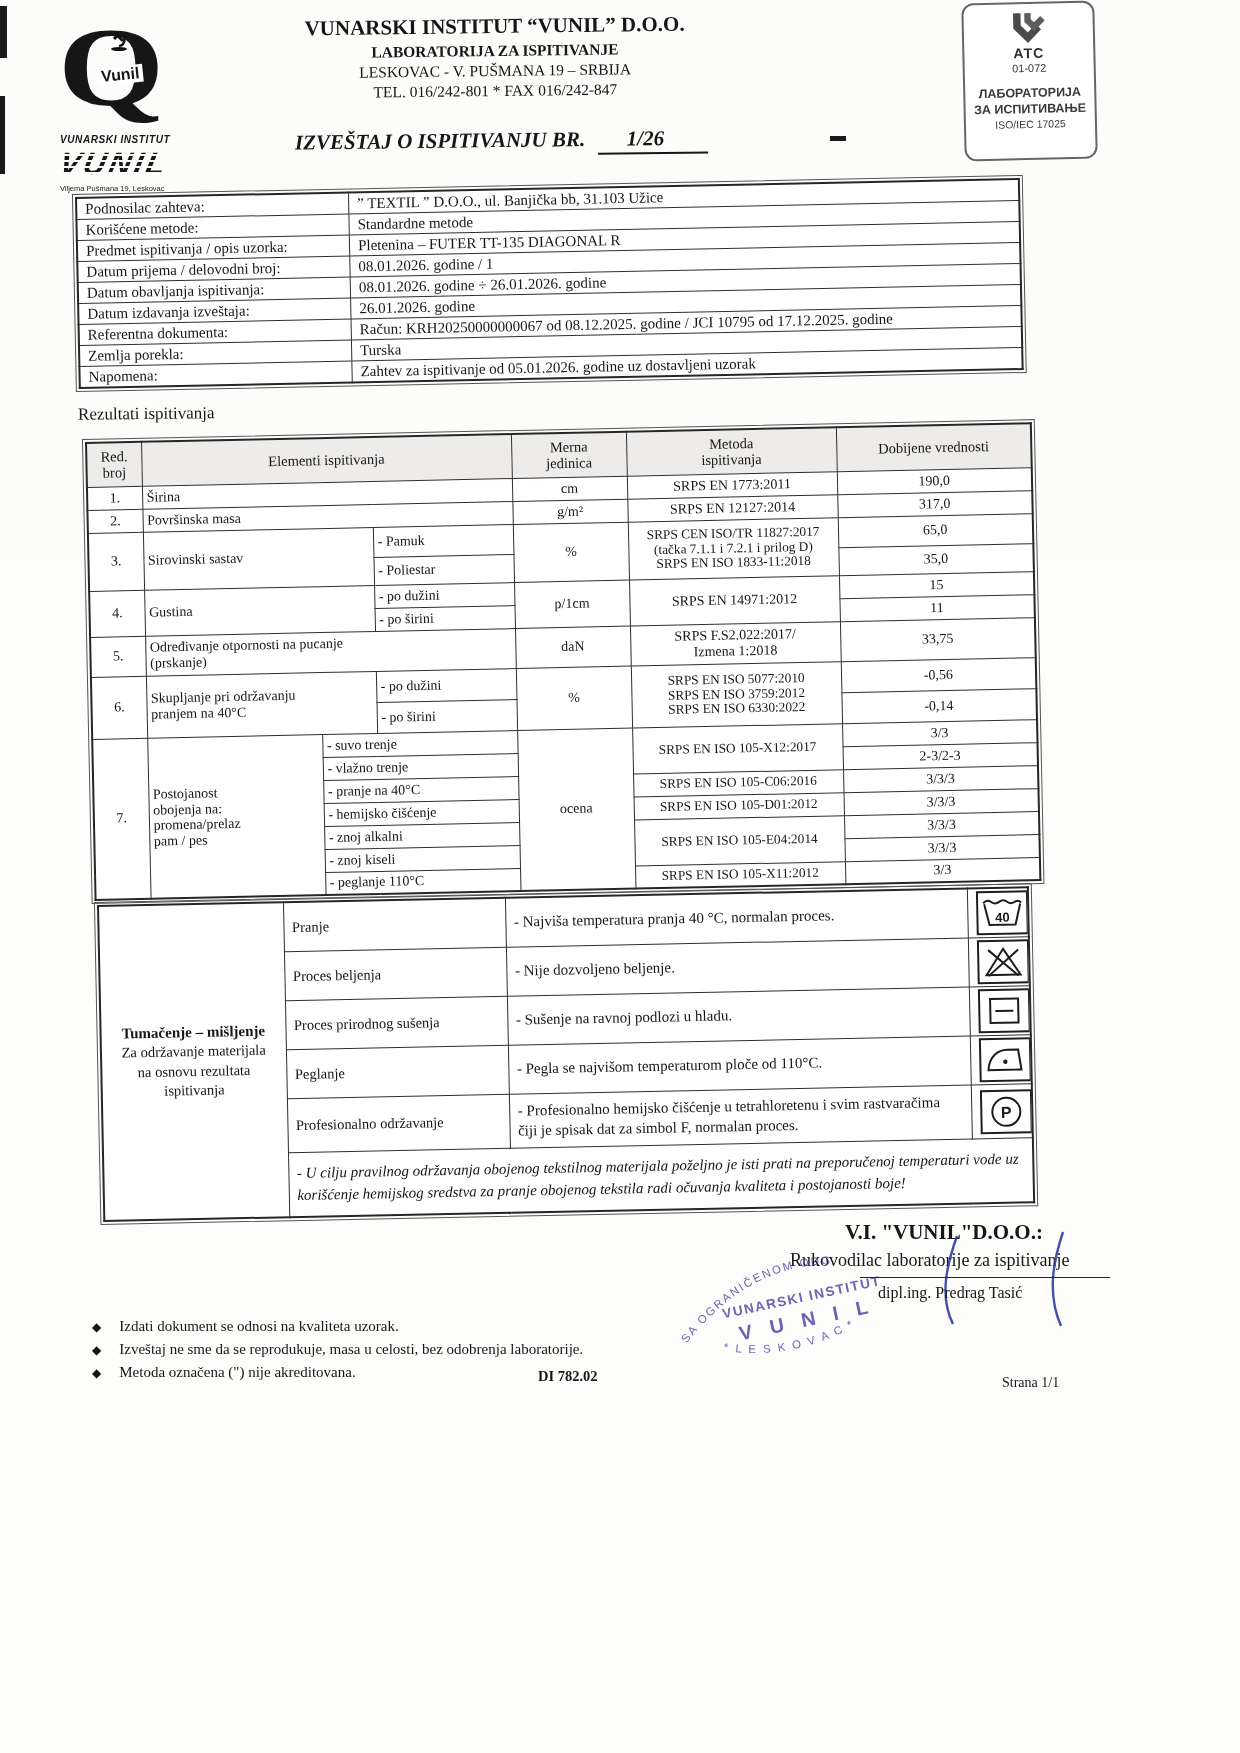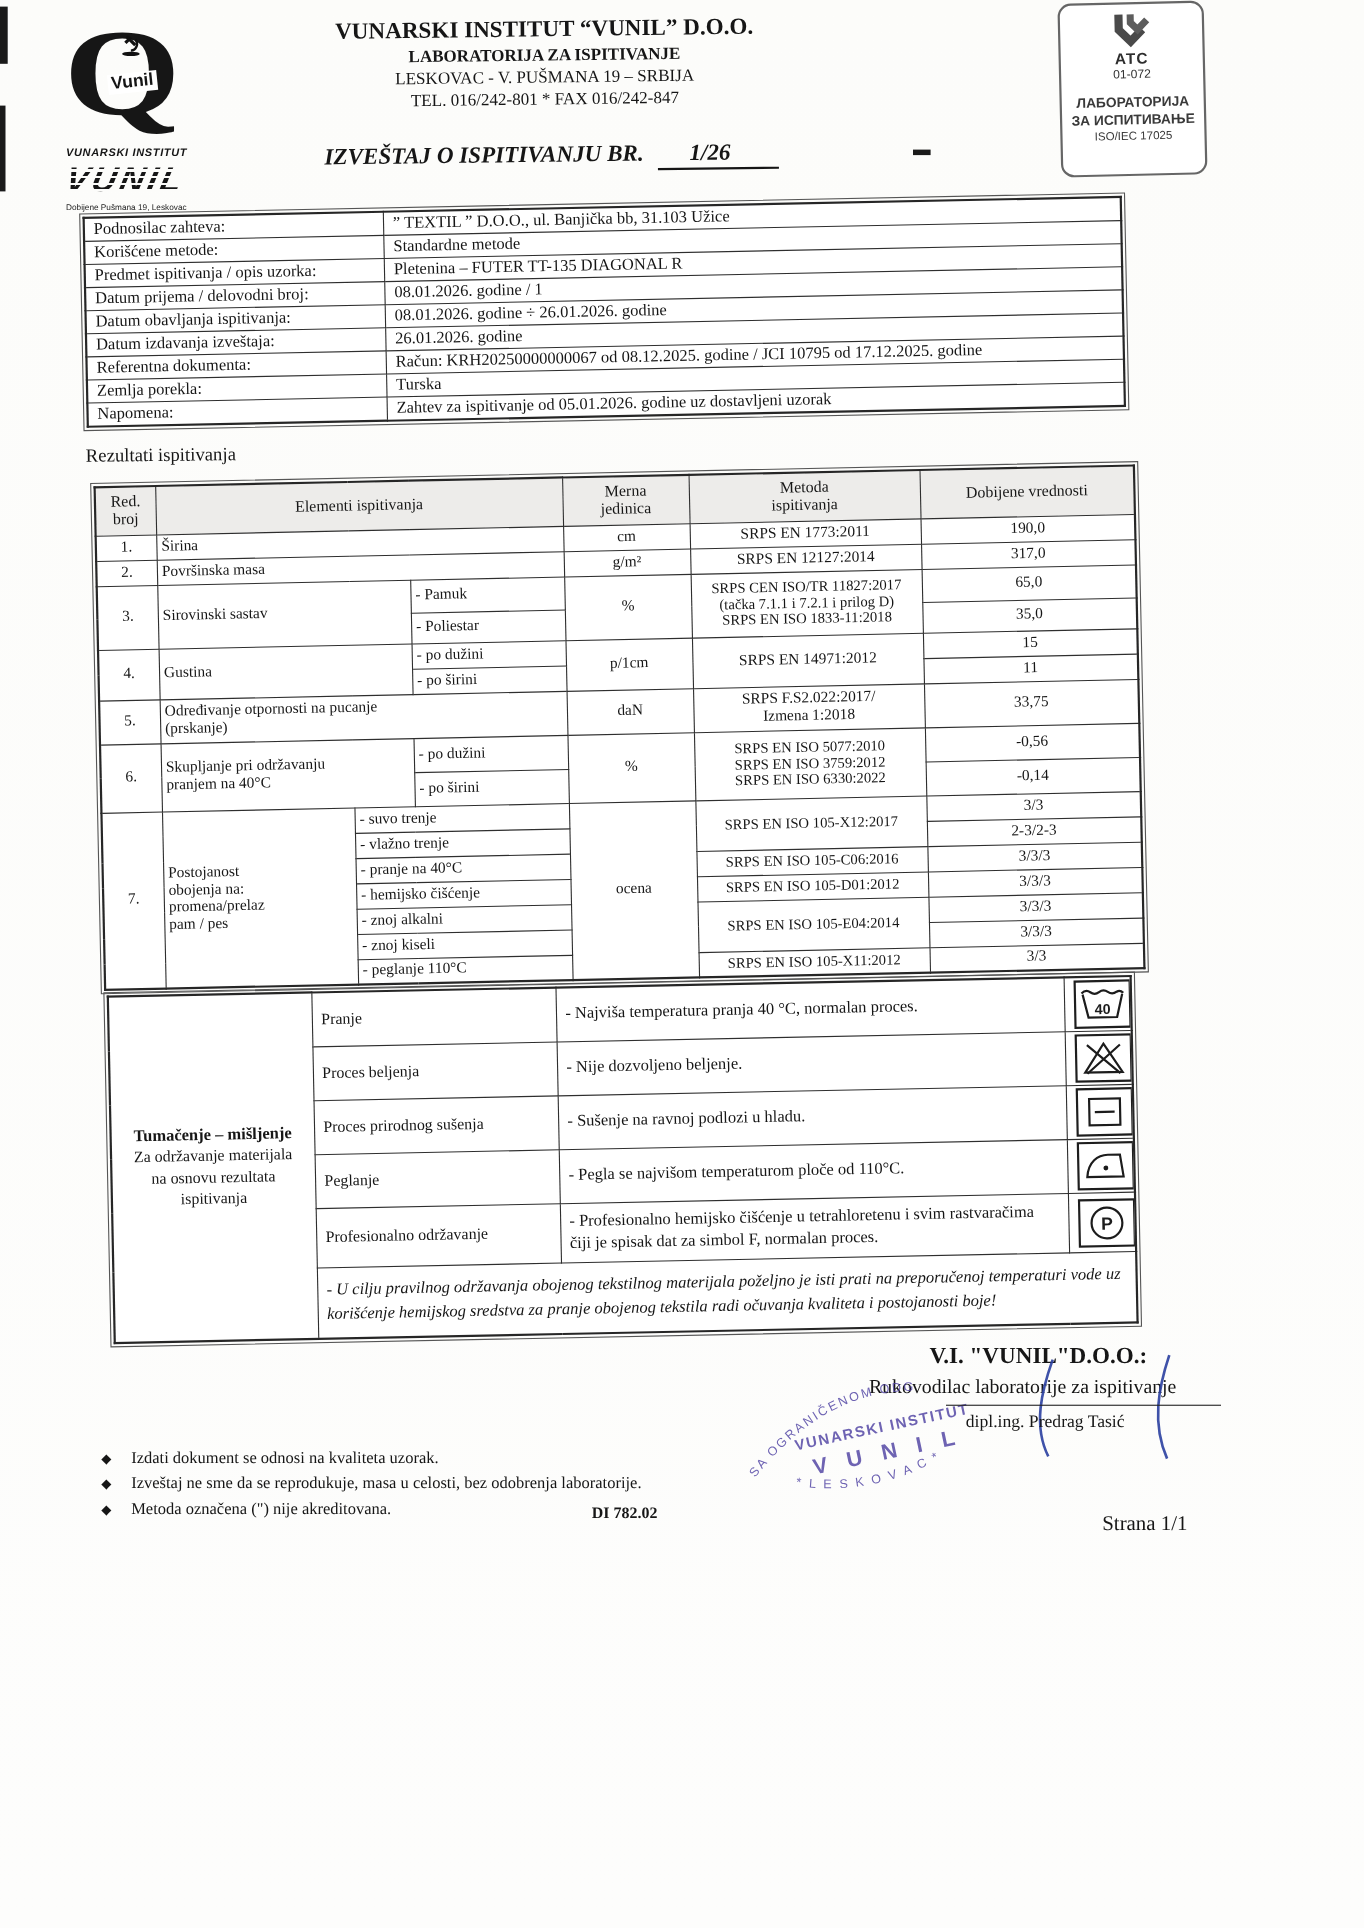--- a/index.html
+++ b/index.html
@@ -84,21 +84,21 @@
   .st-small{font-size:11px;letter-spacing:2px;}
   .st-mid{font-size:13px;font-weight:bold;letter-spacing:1.5px;}
   .st-big{font-size:19px;font-weight:bold;letter-spacing:6px;}
   .scribble{position:absolute;left:895px;top:1230px;}
 
   
   .foot{position:absolute;left:92px;top:1318px;font-size:15px;}
   .foot .row{margin-bottom:6px;display:flex;align-items:baseline;}
   .bullet{font-size:12px;margin-right:18px;}
   .doc-code{position:absolute;left:538px;top:1368px;font-weight:bold;font-size:14.5px;}
-  .page-num{position:absolute;left:1002px;top:1375px;font-size:19px;}
+  .page-num{position:absolute;left:1002px;top:1375px;font-size:14px;}
 
   svg.sym{stroke:#1c1c1c;stroke-width:2;fill:none;}
   svg.sym text{stroke:none;fill:#1c1c1c;font-family:"Liberation Sans",sans-serif;font-weight:bold;}
 </style>
 </head>
 <body>
 
 <div class="page">
 
   <div class="art art1"></div>
@@ -112,21 +112,21 @@
         <path d="M5,3 L13,11 M9,4 L4,9" stroke="#111" stroke-width="3" fill="none"></path>
         <path d="M13,6 a6,6 0 0 1 -4,10" stroke="#111" stroke-width="2.2" fill="none"></path>
         <ellipse cx="9" cy="19" rx="8" ry="2" fill="#111"></ellipse>
       </svg>
       <span class="qtext">Vunil</span>
     </div>
     <div class="inst">VUNARSKI INSTITUT</div>
     <div class="brandwrap">
       <span class="brand">VUNIL</span>
     </div>
-    <div class="laddr">Dobijene Pušmana 19, Leskovac</div>
+    <div class="laddr">Viljema Pušmana 19, Leskovac</div>
   </div>
 
   <div class="head-center">
     <div class="org">VUNARSKI INSTITUT “VUNIL” D.O.O.</div>
     <div class="lab">LABORATORIJA ZA ISPITIVANJE</div>
     <div class="hline">LESKOVAC - V. PUŠMANA 19 – SRBIJA</div>
     <div class="hline">TEL. 016/242-801 * FAX  016/242-847</div>
   </div>
 
   <div class="report-line">

